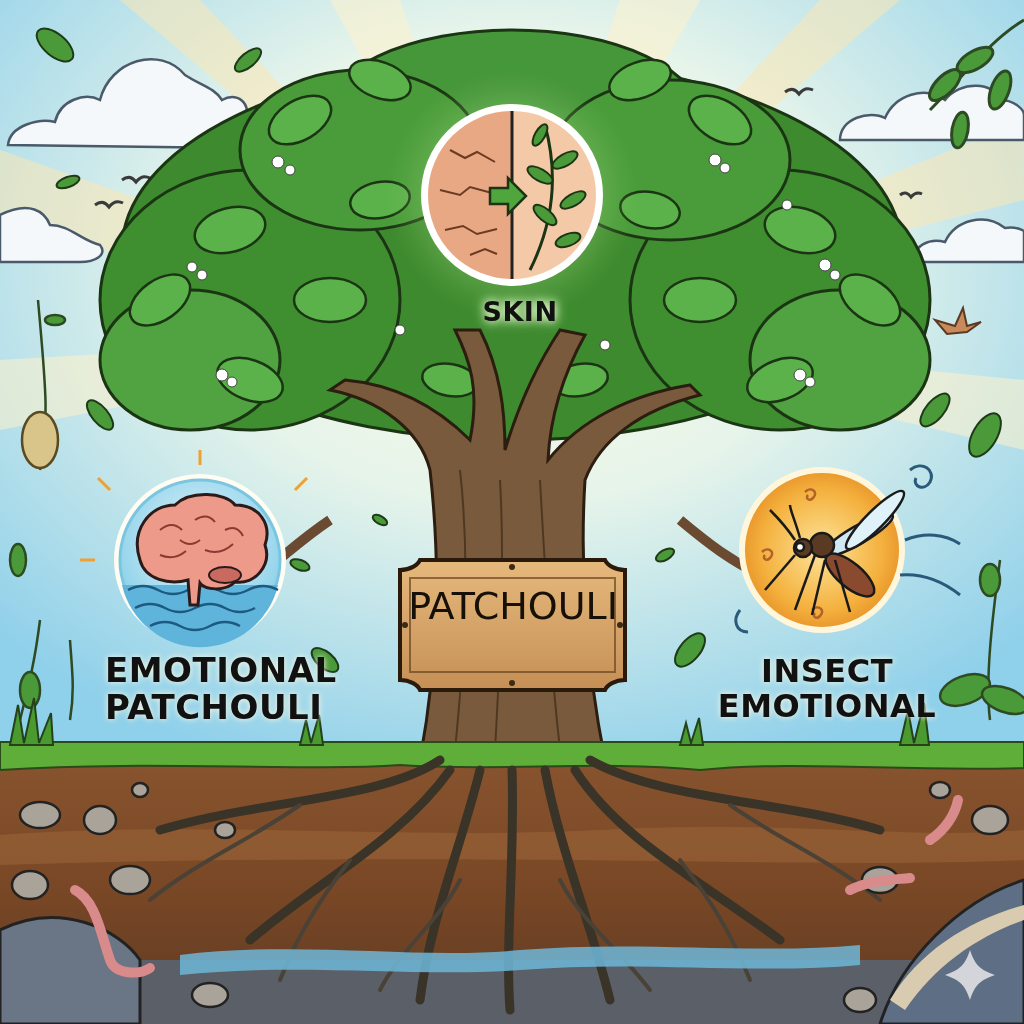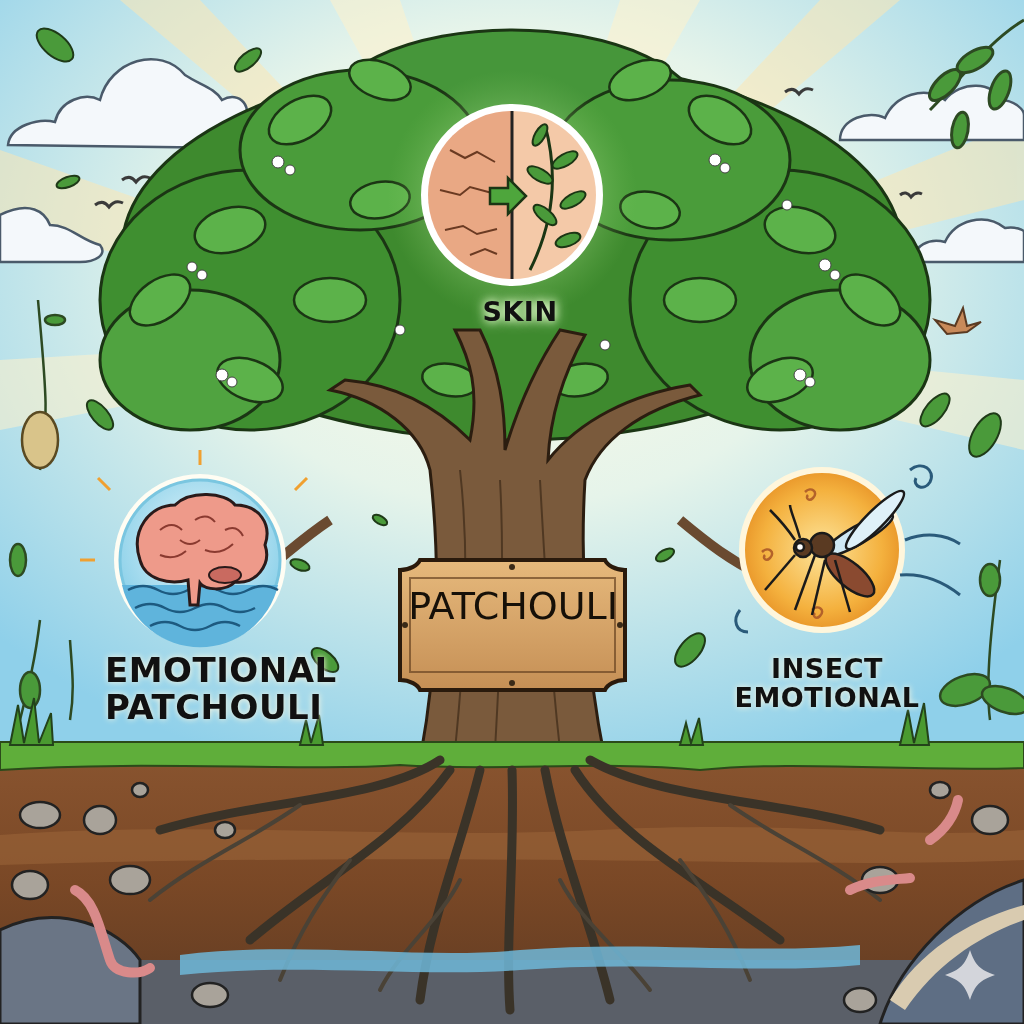--- a/index.html
+++ b/index.html
@@ -2,21 +2,21 @@
 <html><head>
 <meta charset="utf-8">
 <style>
   html,body{margin:0;padding:0;}
   body{width:1024px;height:1024px;overflow:hidden;background:#f7f0d8;font-family:"DejaVu Sans","Liberation Sans",sans-serif;}
   #stage{position:relative;width:1024px;height:1024px;}
   #stage svg{position:absolute;left:0;top:0;}
   .label{position:absolute;text-align:center;font-weight:bold;color:#111;letter-spacing:0.5px;line-height:1.08;}
   .label span{display:block;}
   .lbl-emotional{left:105px;top:652px;width:210px;font-size:34px;text-shadow:0 0 6px #fff8e0;}
-  .lbl-insect{left:712px;top:654px;width:230px;font-size:27px;text-shadow:0 0 6px #fff8e0;}
+  .lbl-insect{left:712px;top:654px;width:230px;font-size:32px;text-shadow:0 0 6px #fff8e0;}
   .lbl-skin{left:400px;top:297px;width:240px;font-size:27px;text-shadow:0 0 8px #e8ffd0,0 0 14px #d8f5c0;}
   .sign-text{position:absolute;left:398px;top:586px;width:230px;text-align:center;font-weight:normal;font-size:38px;line-height:1.1;color:#161008;}
 </style>
 </head>
 <body>
 
 <div id="stage">
 <svg width="1024" height="1024" viewBox="0 0 1024 1024">
   <defs>
     <radialGradient id="skyG" cx="50%" cy="35%" r="70%">

